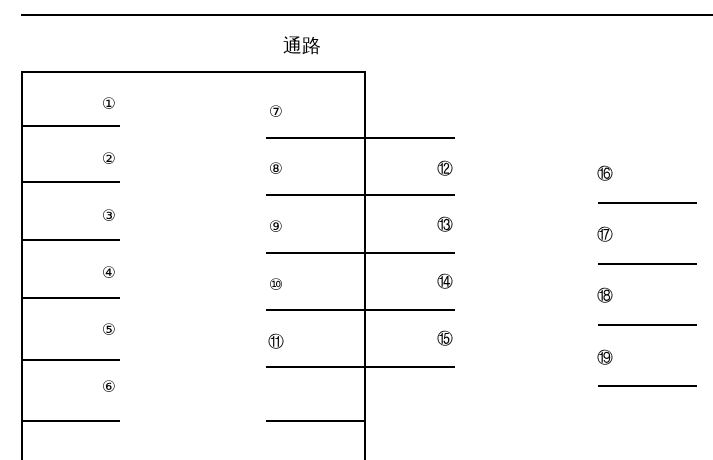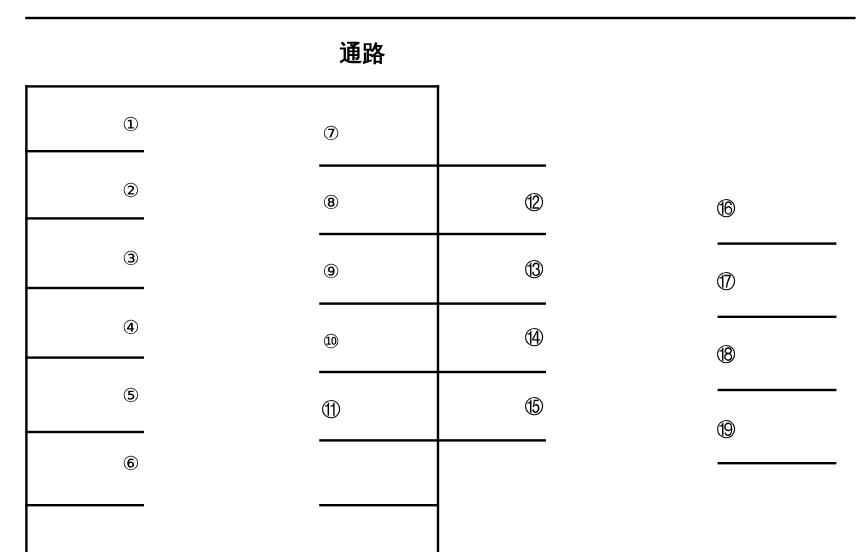--- a/index.html
+++ b/index.html
@@ -8,21 +8,21 @@
   .hline { position: absolute; height: 2px; background: #000; }
   .vline { position: absolute; width: 2px; background: #000; }
   .label { position: absolute; font-size: 16px; line-height: 20px; transform: translate(-50%, -50%); white-space: nowrap; }
   .title { position: absolute; font-size: 19px; line-height: 24px; transform: translate(-50%, -50%); }
 </style>
 </head>
 <body>
 
 <div class="hline" style="left:21px; top:14px; width:692px;"></div>
 
-<div class="title" style="left:302px; top:45px;font-weight:bold;">通路</div>
+<div class="title" style="left:302px; top:45px;">通路</div>
 
 <div class="hline" style="left:21px; top:71px; width:345px;"></div>
 <div class="vline" style="left:21px; top:71px; height:389px;"></div>
 <div class="vline" style="left:364px; top:71px; height:389px;"></div>
 
 <div class="hline" style="left:21px; top:125px; width:99px;"></div>
 <div class="hline" style="left:21px; top:181px; width:99px;"></div>
 <div class="hline" style="left:21px; top:239px; width:99px;"></div>
 <div class="hline" style="left:21px; top:297px; width:99px;"></div>
 <div class="hline" style="left:21px; top:359px; width:99px;"></div>

